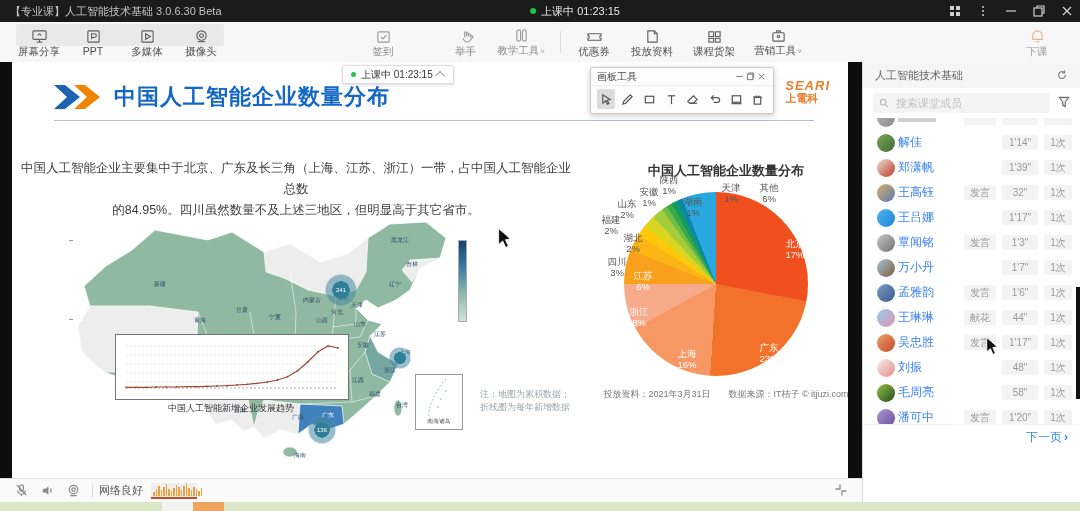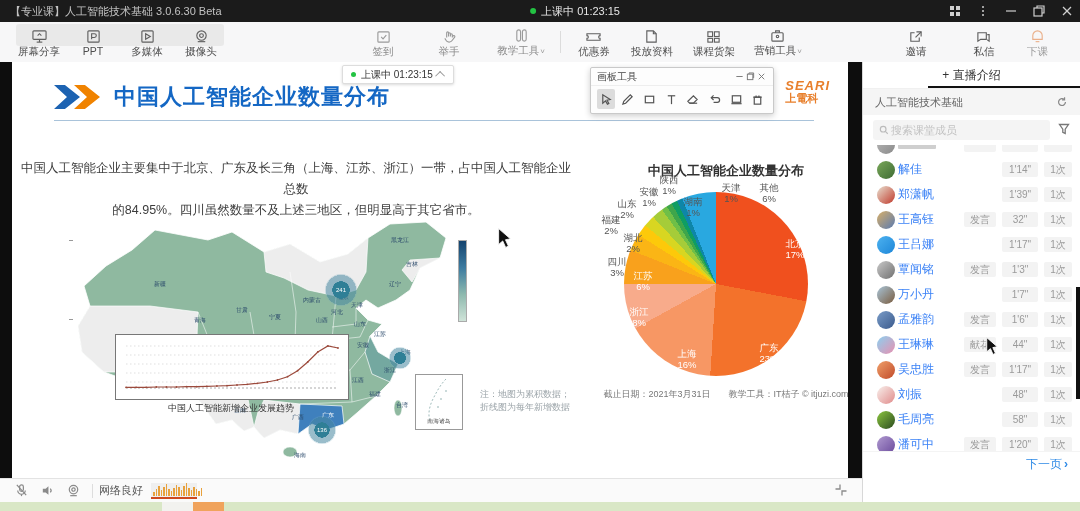--- a/index.html
+++ b/index.html
@@ -79,21 +79,21 @@
   
   .sidebar{position:absolute;left:862px;top:62px;width:218px;height:440px;background:#fff;border-left:1px solid #d8d8d8;box-sizing:border-box;}
   .sb-intro{position:relative;height:26px;display:flex;align-items:center;justify-content:center;font-size:12px;color:#333;border-bottom:1px solid #f0f0f0;}
   .sb-intro::after{content:"";position:absolute;right:0;bottom:0;width:152px;height:2px;background:#111;}
   .sb-tabs{height:28px;display:flex;border-bottom:1px solid #f2f2f2;}
   .sb-tab{flex:1;display:flex;align-items:center;justify-content:center;font-size:12.5px;color:#9a9a9a;cursor:pointer;}
   .sb-tab.active{color:#1a1a1a;font-weight:bold;}
   .sb-refresh{height:26px;background:#f5f5f5;display:flex;align-items:center;padding:0 12px;font-size:11px;color:#666;}
   .sb-refresh svg{margin-left:auto;width:12px;height:12px;stroke:#888;fill:none;stroke-width:1.4;}
   .sb-search{height:30px;display:flex;align-items:center;padding:0 10px;gap:8px;}
-  .search-box{flex:1;height:20px;background:#f4f4f4;border-radius:3px;display:flex;align-items:center;padding:0 6px;}
+  .search-box{flex:1;height:20px;background:#f4f4f4;border-radius:3px;display:flex;align-items:center;padding:0 6px;gap:5px;}
   .search-box svg{width:10px;height:10px;stroke:#bbb;fill:none;stroke-width:1.4;flex:none;}
   .search-box input{border:0;background:transparent;outline:none;font-size:11px;color:#333;width:100%;font-family:inherit;}
   .search-box input::placeholder{color:#c2c2c2;}
   .funnel svg{width:12px;height:12px;stroke:#777;fill:none;stroke-width:1.3;}
   .member-list{height:306px;overflow:hidden;}
   .member-row{display:flex;align-items:center;height:25px;padding:0 8px 0 14px;}
   .member-row.partial{margin-top:-13px;}
   .avatar{width:18px;height:18px;border-radius:50%;flex:none;}
   .m-name{font-size:12px;color:#3b82f6;margin-left:3px;flex:1;white-space:nowrap;overflow:hidden;}
   .partial .m-name::before{content:"";display:inline-block;width:38px;height:8px;background:#cfcfcf;border-radius:1px;}
@@ -206,21 +206,21 @@
     </div>
 
     <div class="tb-group secondary" style="margin-left:128px;">
       <div class="tb-btn">
         <svg viewBox="0 0 18 16">
             <rect x="3" y="3" width="12" height="11" rx="1"></rect>
             <polyline points="6.5,8.5 8.5,10.5 12,6.5"></polyline>
           </svg>
         <span class="lbl">签到</span>
       </div>
-      <div class="tb-btn" style="margin-left:12px;">
+      <div class="tb-btn" style="margin-left:12px;align-items:flex-end;">
         <svg viewBox="0 0 18 16">
             <path d="M6,9 V4 a1,1 0 0 1 2,0 V8 M8,5 a1,1 0 0 1 2,0 V8 M10,6 a1,1 0 0 1 2,0 V9 M12,8 l1.5,-1 a1,1 0 0 1 1,1.6 L12,12 a4,4 0 0 1 -6,1 L4,10"></path>
           </svg>
         <span class="lbl">举手</span>
       </div>
       <div class="tb-btn" style="width:66px;margin-left:12px;">
         <svg viewBox="0 0 18 16">
             <rect x="4" y="2" width="4" height="12" rx="2"></rect>
             <rect x="10" y="2" width="4" height="12" rx="2"></rect>
           </svg>
@@ -256,37 +256,20 @@
       <div class="tb-btn" style="width:66px;">
         <svg viewBox="0 0 18 16">
             <rect x="3" y="5" width="12" height="9" rx="1"></rect>
             <path d="M7,5 V3 h4 v2"></path>
             <circle cx="9" cy="9" r="1.3"></circle>
           </svg>
         <span class="lbl"><span>营销工具</span><span class="caret">˅</span></span>
       </div>
     </div>
 
-    <div class="tb-group" style="margin-left:78px;">
-      <div class="tb-btn">
-        <svg viewBox="0 0 18 16">
-            <path d="M13,9 v4 H4 V4 h4"></path>
-            <polyline points="10,3 15,3 15,8"></polyline>
-            <line x1="15" y1="3" x2="9" y2="9"></line>
-          </svg>
-        <span class="lbl">邀请</span>
-      </div>
-      <div class="tb-btn" style="margin-left:14px;">
-        <svg viewBox="0 0 18 16">
-            <path d="M3,4 h9 v7 H6 l-3,2 Z"></path>
-            <path d="M13,6 h2 v7 l-2,-1.5"></path>
-          </svg>
-        <span class="lbl">私信</span>
-      </div>
-    </div>
 
     <div class="tb-btn end" style="margin-left:auto;margin-right:16px;">
       <svg viewBox="0 0 18 16">
           <path d="M9,2 a5,5 0 0 1 5,5 v4 H4 V7 a5,5 0 0 1 5,-5 Z"></path>
           <line x1="7" y1="13.5" x2="11" y2="13.5"></line>
         </svg>
       <span class="lbl">下课</span>
     </div>
   </div>
 
@@ -568,33 +551,30 @@
   </div>
             <div class="pie-label" style="left: 114px; top: 26px;">
     <div class="pl-name">天津</div>
     <div class="pl-pct">1%</div>
   </div>
             <div class="pie-label" style="left: 152px; top: 26px;">
     <div class="pl-name">其他</div>
     <div class="pl-pct">6%</div>
   </div>
           </div>
-        <div class="pie-foot">截止日期：2021年3月31日　　教学工具：IT桔子 © itjuzi.com</div>
+        <div class="pie-foot">投放资料：2021年3月31日　　数据来源：IT桔子 © itjuzi.com</div>
       </div>
 
       <svg class="cursor" style="left:485px;top:166px;" width="15" height="20" viewBox="0 0 11 17">
         <path d="M0.5,0.5 L0.5,14 L4,11 L6.5,16.5 L8.8,15.4 L6.3,10 L10.5,9.2 Z" fill="#111" stroke="#fff" stroke-width="0.7"></path>
       </svg>
     </div>
   </div>
 
   <aside class="sidebar">
-    <div class="sb-intro">
-      <span>+ 直播介绍</span>
-    </div>
     <div class="sb-refresh">
       <span>人工智能技术基础</span>
       <svg viewBox="0 0 14 14">
           <path d="M11,7 a4,4 0 1 1 -1.2,-2.8"></path>
           <polyline points="10,1.5 10,4.5 7,4.5"></polyline>
         </svg>
     </div>
     <div class="sb-search">
       <div class="search-box">
         <svg viewBox="0 0 12 12">

